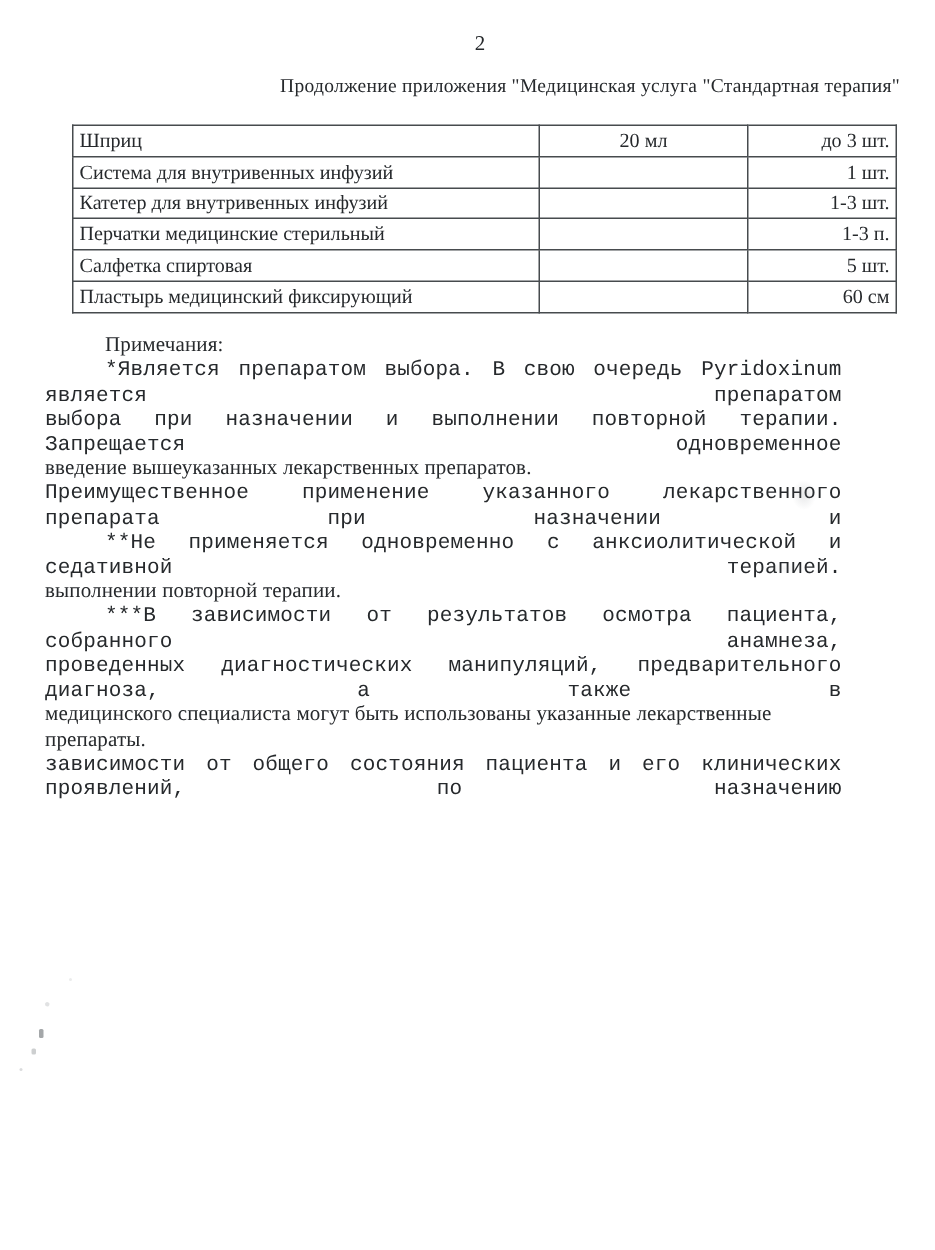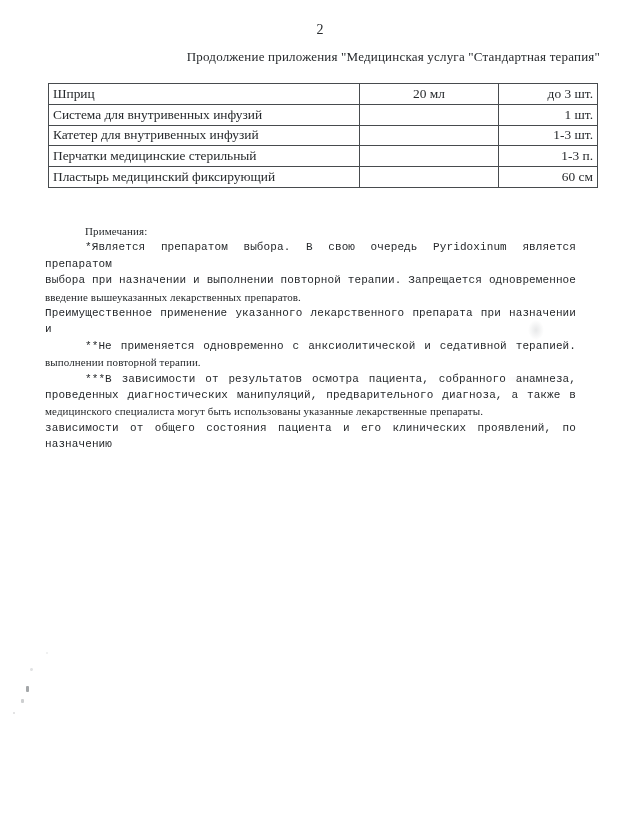--- a/index.html
+++ b/index.html
@@ -23,22 +23,22 @@
   }
   table.supplies td {
     border:1px solid #474b4e;
     font-size:13.4px; height:19.8px; padding:0 4px;
     overflow:hidden; white-space:nowrap;margin-top:20px;
   }
   td.c1 { width:302px; text-align:left; }
   td.c2 { width:130px; text-align:center; }
   td.c3 { width:90px;  text-align:right; }
   .notes {
-    position:absolute; left:45px; top:223px; width:531px;
-    font-size:11px; line-height:16.4px; letter-spacing:0.1px;
+    position:absolute; left:30px; top:223px; width:531px;
+    font-size:14px; line-height:16.4px; letter-spacing:0.1px;
   }
   .line { min-height:16.4px; }
   .indent { text-indent:40px; }
   .jfull { text-align:justify; text-align-last:justify;font-family:Liberation Mono, monospace; }
   .speck { position:absolute; background:#5a5f63; border-radius:50%; }
   .s1 { left:46px;  top:652px; width:2px; height:2px; opacity:.12; }
   .s2 { left:30px;  top:668px; width:3px; height:3px; opacity:.18; transform:rotate(20deg); }
   .s3 { left:26px;  top:686px; width:3px; height:6px; opacity:.55; border-radius:1px; }
   .s4 { left:21px;  top:699px; width:3px; height:4px; opacity:.30; border-radius:1px; }
   .s5 { left:13px;  top:712px; width:2px; height:2px; opacity:.22; }
@@ -74,20 +74,25 @@
         <td class="c1">Катетер для внутривенных инфузий</td>
         <td class="c2"></td>
         <td class="c3">1-3 шт.</td>
       </tr>
       <tr>
         <td class="c1">Перчатки медицинские стерильный</td>
         <td class="c2"></td>
         <td class="c3">1-3 п.</td>
       </tr>
       <tr>
+        <td class="c1">Салфетка спиртовая</td>
+        <td class="c2"></td>
+        <td class="c3">5 шт.</td>
+      </tr>
+      <tr>
         <td class="c1">Пластырь медицинский фиксирующий</td>
         <td class="c2"></td>
         <td class="c3">60 см</td>
       </tr>
     </tbody>
   </table>
 
   <div class="notes">
     <div class="line indent">Примечания:</div>
     <div class="line indent jfull">*Является препаратом выбора. В свою очередь Pyridoxinum является препаратом</div>

